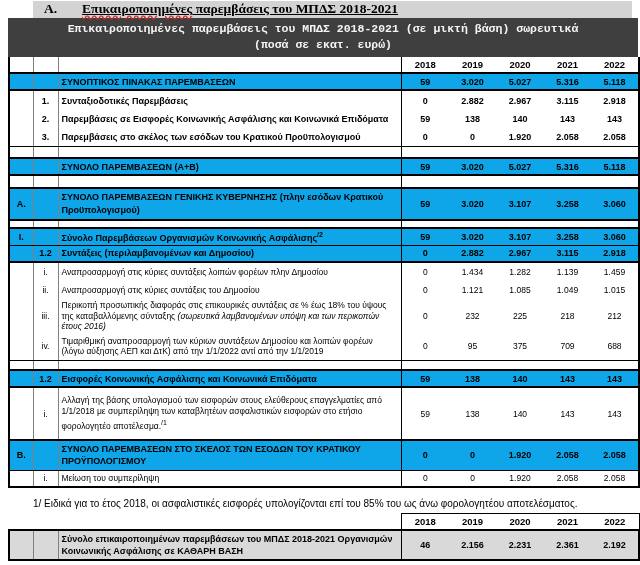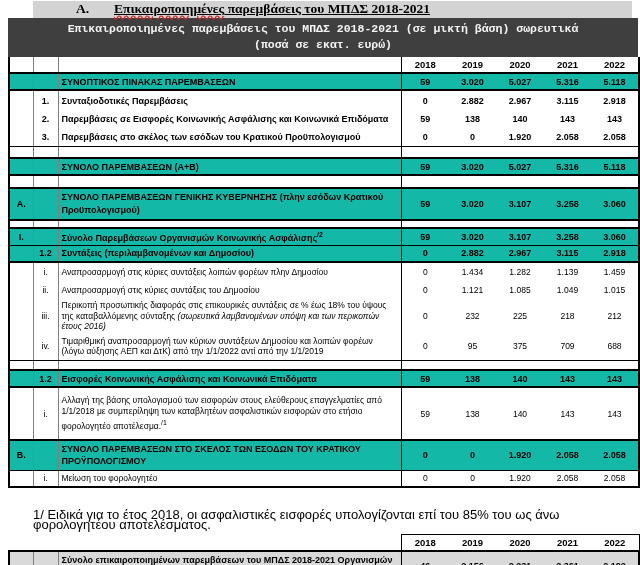--- a/index.html
+++ b/index.html
@@ -2,54 +2,54 @@
 <html><head>
 <meta charset="utf-8">
 <style>
   * { box-sizing: border-box; }
   html,body { margin:0; padding:0; background:#ffffff; }
   body { width:640px; height:565px; font-family:"Liberation Sans", sans-serif; color:#000; overflow:hidden; }
 
   
   .heading { margin:1px 0 0 33px; width:599px; height:17px; line-height:16px;
              background:#d3d3d3; font-family:"Liberation Serif", serif;
-             font-weight:bold; font-size:13.5px; white-space:nowrap;padding-left:32px; }
+             font-weight:bold; font-size:13.5px; white-space:nowrap; }
   .heading .letter { display:inline-block; margin-left:11px; width:38px; }
   .heading .title-underline { text-decoration: underline; text-decoration-color:#000; }
   .heading .misspelled { text-decoration: underline wavy #cc2222; text-underline-offset:2px; }
 
   
   .docbar { margin-left:8px; width:630px; background:#3f3f3f; color:#f5f5f5;
             text-align:center; font-weight:bold; font-size:11.5px;
             padding:3px 0 4px 0; }
   .docbar div { line-height:16px;font-family:Liberation Mono, monospace; }
 
   
   table.grid { border-collapse:collapse; table-layout:fixed; margin-left:8px;
                width:630px; font-size:9px; }
   table.grid td { padding:1px 3px; vertical-align:middle; overflow:hidden; }
   td.c1   { text-align:center; border-left:2px solid #000; border-right:1px solid #808080; font-weight:bold; }
   td.c2   { text-align:center; border-right:1px solid #808080; font-weight:bold; }
   td.desc { text-align:left;  border-right:1px solid #000; padding-left:4px; }
   td.num  { text-align:center; }
   td.numlast { border-right:2px solid #000; }
 
-  tr.r-gray td { background:#14b8a6;margin-top:36px; }
+  tr.r-gray td { background:#0ea5e9;margin-top:36px; }
   tr.r-bold td { font-weight:bold; }
   tr.sub td.desc, tr.sub td.num, tr.sub td.c2 { font-weight:normal; font-size:8.5px; }
   tr.hb-top td { border-top:2px solid #000; }
   tr.hb-bot td { border-bottom:2px solid #000; }
   tr.tb-bot td { border-bottom:1px solid #000; }
   tr.years td.num { font-weight:bold; font-size:9.5px; }
   tr.spacer td { background:#fff; }
   td.desc i { font-style:italic; }
   sup { font-size:7px; }
 
   
-  .footnotes { margin:22px 0 0 33px; font-size:13px; }
+  .footnotes { margin:11px 0 0 33px; font-size:10px; }
   .footnotes div { margin-bottom:4px; line-height:10px; }
 
   
   table.bottom { border-collapse:collapse; table-layout:fixed; margin-left:8px;
                  width:630px; font-size:9px; margin-top:2px; }
   table.bottom td { padding:1px 3px; vertical-align:middle; }
   table.bottom tr.years td { border:none; background:#fff; font-weight:bold; font-size:9.5px; text-align:center; height:16px; }
   table.bottom tr.years td.ybox   { border-top:1.5px solid #000; border-bottom:1.5px solid #000; }
   table.bottom tr.years td.yfirst { border-left:1.5px solid #000; }
   table.bottom tr.years td.ylast  { border-right:1.5px solid #000; }
@@ -301,21 +301,21 @@
     <td class="num">0</td>
     <td class="num">0</td>
     <td class="num">1.920</td>
     <td class="num">2.058</td>
     <td class="num numlast">2.058</td>
   </tr>
 
   <tr class="sub hb-bot" style="height:17px">
     <td class="c1"></td>
     <td class="c2">i.</td>
-    <td class="desc">Μείωση του φορολογητέο</td>
+    <td class="desc">Μείωση του συμπερίληψη</td>
     <td class="num">0</td>
     <td class="num">0</td>
     <td class="num">1.920</td>
     <td class="num">2.058</td>
     <td class="num numlast">2.058</td>
   </tr>
 </tbody>
   </table>
 
 <div class="footnotes">

